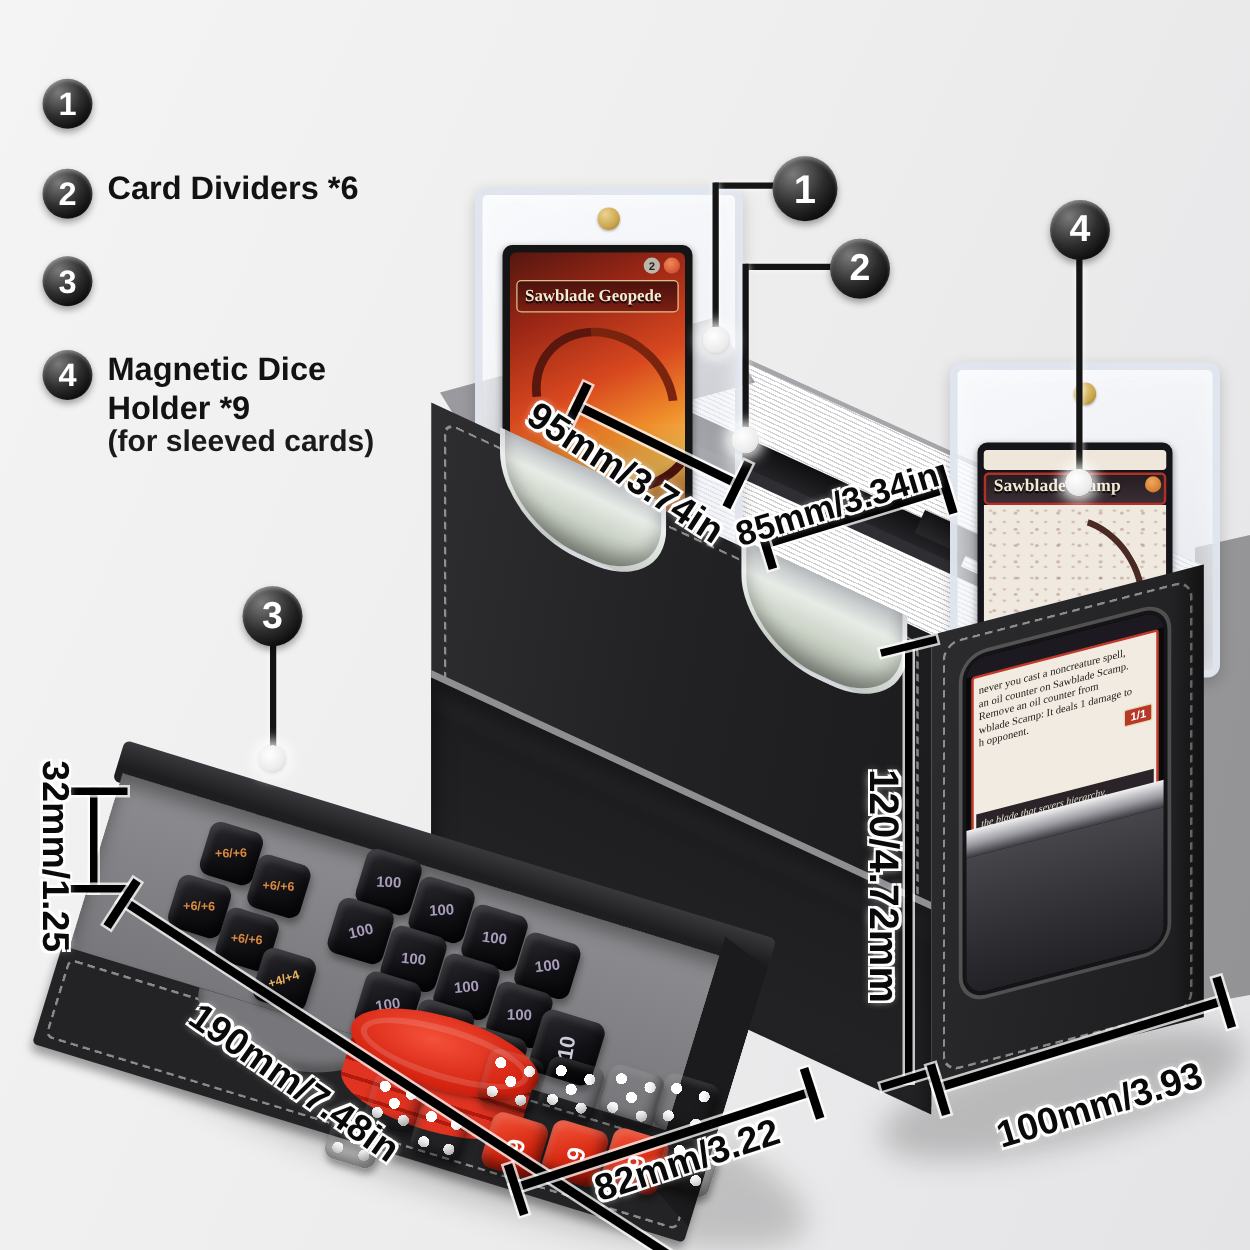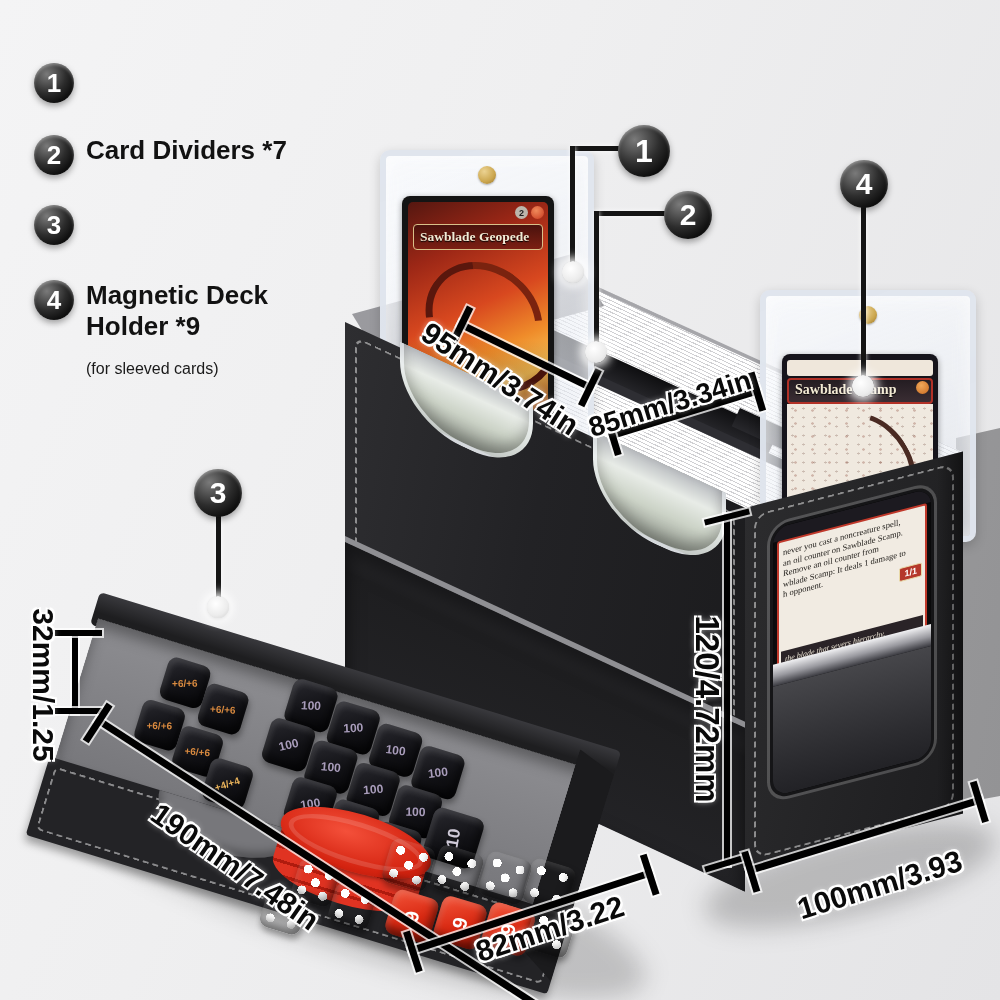--- a/index.html
+++ b/index.html
@@ -9,21 +9,21 @@
   .abs{position:absolute;}
 
   
   .legend-item{position:absolute;display:flex;align-items:flex-start;}
   .num-badge{border-radius:50%;color:#fff;font-weight:700;display:flex;
     align-items:center;justify-content:center;
     background:radial-gradient(circle at 32% 28%,#7a7a7a,#2d2d2d 48%,#000 88%);
     box-shadow:0 3px 6px rgba(0,0,0,.35),inset 0 2px 3px rgba(255,255,255,.35);}
   .legend-badge{width:40px;height:40px;font-size:26px;}
   .legend-text{margin-left:12px;font-size:26px;font-weight:700;color:#121212;line-height:31px;}
-  .legend-note{font-size:16px;font-weight:400;color:#1a1a1a;line-height:23px;margin-top:15px;}
+  .legend-note{font-size:24px;font-weight:700;color:#1a1a1a;line-height:23px;}
 
   
   .callout{z-index:40;}
   .lead{position:absolute;background:#151515;z-index:38;
     box-shadow:0 0 5px rgba(255,255,255,.85);}
   .dot{position:absolute;width:22px;height:22px;border-radius:50%;z-index:39;
     background:radial-gradient(circle at 40% 35%,#fff,#ececec 60%,#cfcfcf);
     box-shadow:0 0 10px 4px rgba(255,255,255,.9),0 1px 3px rgba(0,0,0,.25);}
 
   
@@ -101,33 +101,33 @@
 
   <div class="legend-item" style="left:34px;top:63px;">
     <div class="num-badge legend-badge">
         <span>1</span>
       </div>
   </div>
   <div class="legend-item" style="left:34px;top:135px;">
     <div class="num-badge legend-badge">
         <span>2</span>
       </div>
-    <div class="legend-text">Card Dividers *7</div>
+    <div class="legend-text">Card Dividers *6</div>
   </div>
   <div class="legend-item" style="left:34px;top:205px;">
     <div class="num-badge legend-badge">
         <span>3</span>
       </div>
   </div>
   <div class="legend-item" style="left:34px;top:280px;">
     <div class="num-badge legend-badge">
         <span>4</span>
       </div>
     <div>
-      <div class="legend-text">Magnetic Deck</div>
+      <div class="legend-text">Magnetic Dice</div>
       <div class="legend-text" style="margin-top:0;">Holder *9</div>
       <div class="legend-note" style="margin-left:12px;">(for sleeved cards)</div>
     </div>
   </div>
 
   <div class="abs shadow" style="left:40px;top:820px;width:620px;height:130px;background:rgba(0,0,0,.18);transform:rotate(18deg);z-index:1;"></div>
   <div class="abs shadow" style="left:700px;top:835px;width:300px;height:80px;background:rgba(0,0,0,.2);transform:rotate(-14deg);z-index:1;"></div>
 
   <div class="abs" style="z-index:3;clip-path:polygon(956px 438px,1000px 428px,1000px 796px,956px 804px);inset:0;background:linear-gradient(100deg,#b4b4b6,#929294);box-shadow:inset 8px 0 10px -5px rgba(0,0,0,.4);"></div>
 

